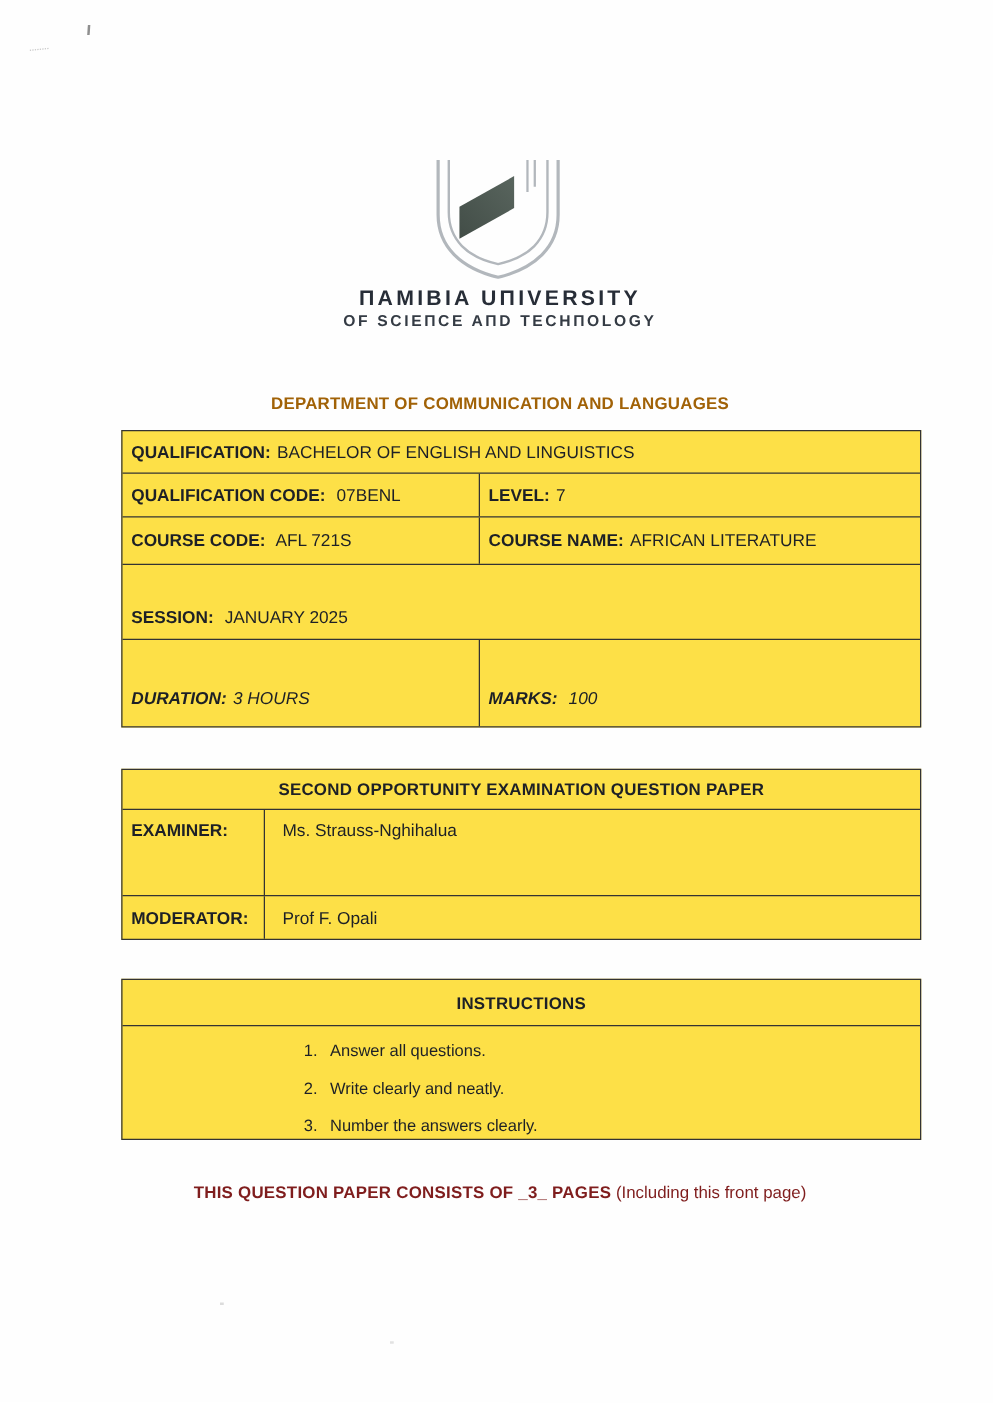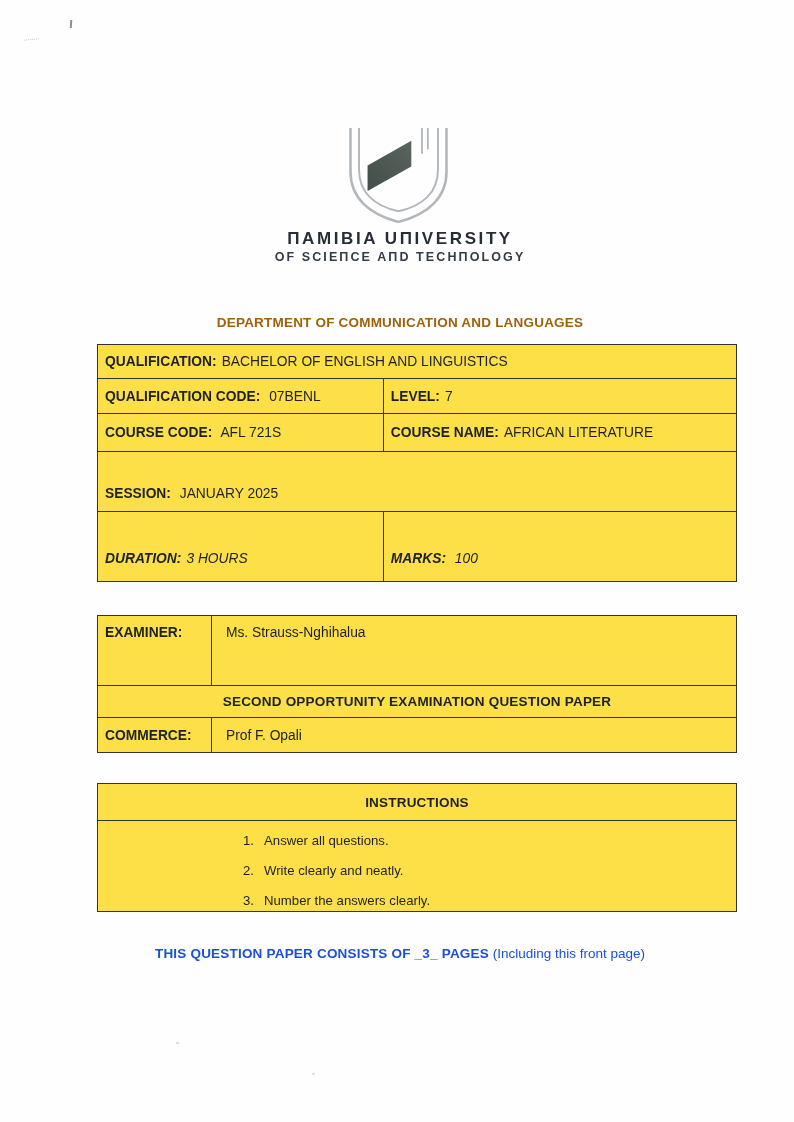--- a/index.html
+++ b/index.html
@@ -110,21 +110,21 @@
   }
   .instr-item {
     height: 30px; display: flex; align-items: center;
     font-size: 13.2px;
   }
   .instr-num { width: 15px; text-align: right; margin-right: 10px; }
 
   
   .footer-line {
     position: absolute; left: 6px; top: 946px; width: 788px;
-    text-align: center; font-size: 13.5px; color: #1d4ed8;
+    text-align: center; font-size: 13.5px; color: #7f1d1d;
   }
   .footer-line .fl-bold { font-weight: bold; letter-spacing: 0.2px; }
   .footer-line .fl-reg  { font-weight: normal; }
 </style>
 </head>
 <body>
 
 <div class="page">
 
   <div class="artifact-tick"></div>
@@ -190,34 +190,34 @@
         <span class="val">3 HOURS</span>
       </div>
       <div class="t-cell col-right cell-sep">
         <span class="lbl">MARKS:</span>
         <span class="val"> 100</span>
       </div>
     </div>
   </div>
 
   <div class="doc-table" id="exam-table">
+    <div class="t-row">
+      <div class="exam-header col-full">SECOND OPPORTUNITY EXAMINATION QUESTION PAPER</div>
+    </div>
     <div class="t-row row-examiner">
       <div class="t-cell lbl-col">
         <span class="lbl">EXAMINER:</span>
       </div>
       <div class="t-cell val-col cell-sep">
         <span>Ms. Strauss-Nghihalua</span>
       </div>
     </div>
-    <div class="t-row">
-      <div class="exam-header col-full">SECOND OPPORTUNITY EXAMINATION QUESTION PAPER</div>
-    </div>
     <div class="t-row row-moderator">
       <div class="t-cell lbl-col">
-        <span class="lbl">COMMERCE:</span>
+        <span class="lbl">MODERATOR:</span>
       </div>
       <div class="t-cell val-col cell-sep">
         <span>Prof F. Opali</span>
       </div>
     </div>
   </div>
 
   <div class="doc-table" id="instructions-table">
     <div class="instructions-header">INSTRUCTIONS</div>
     <div class="instructions-body">

